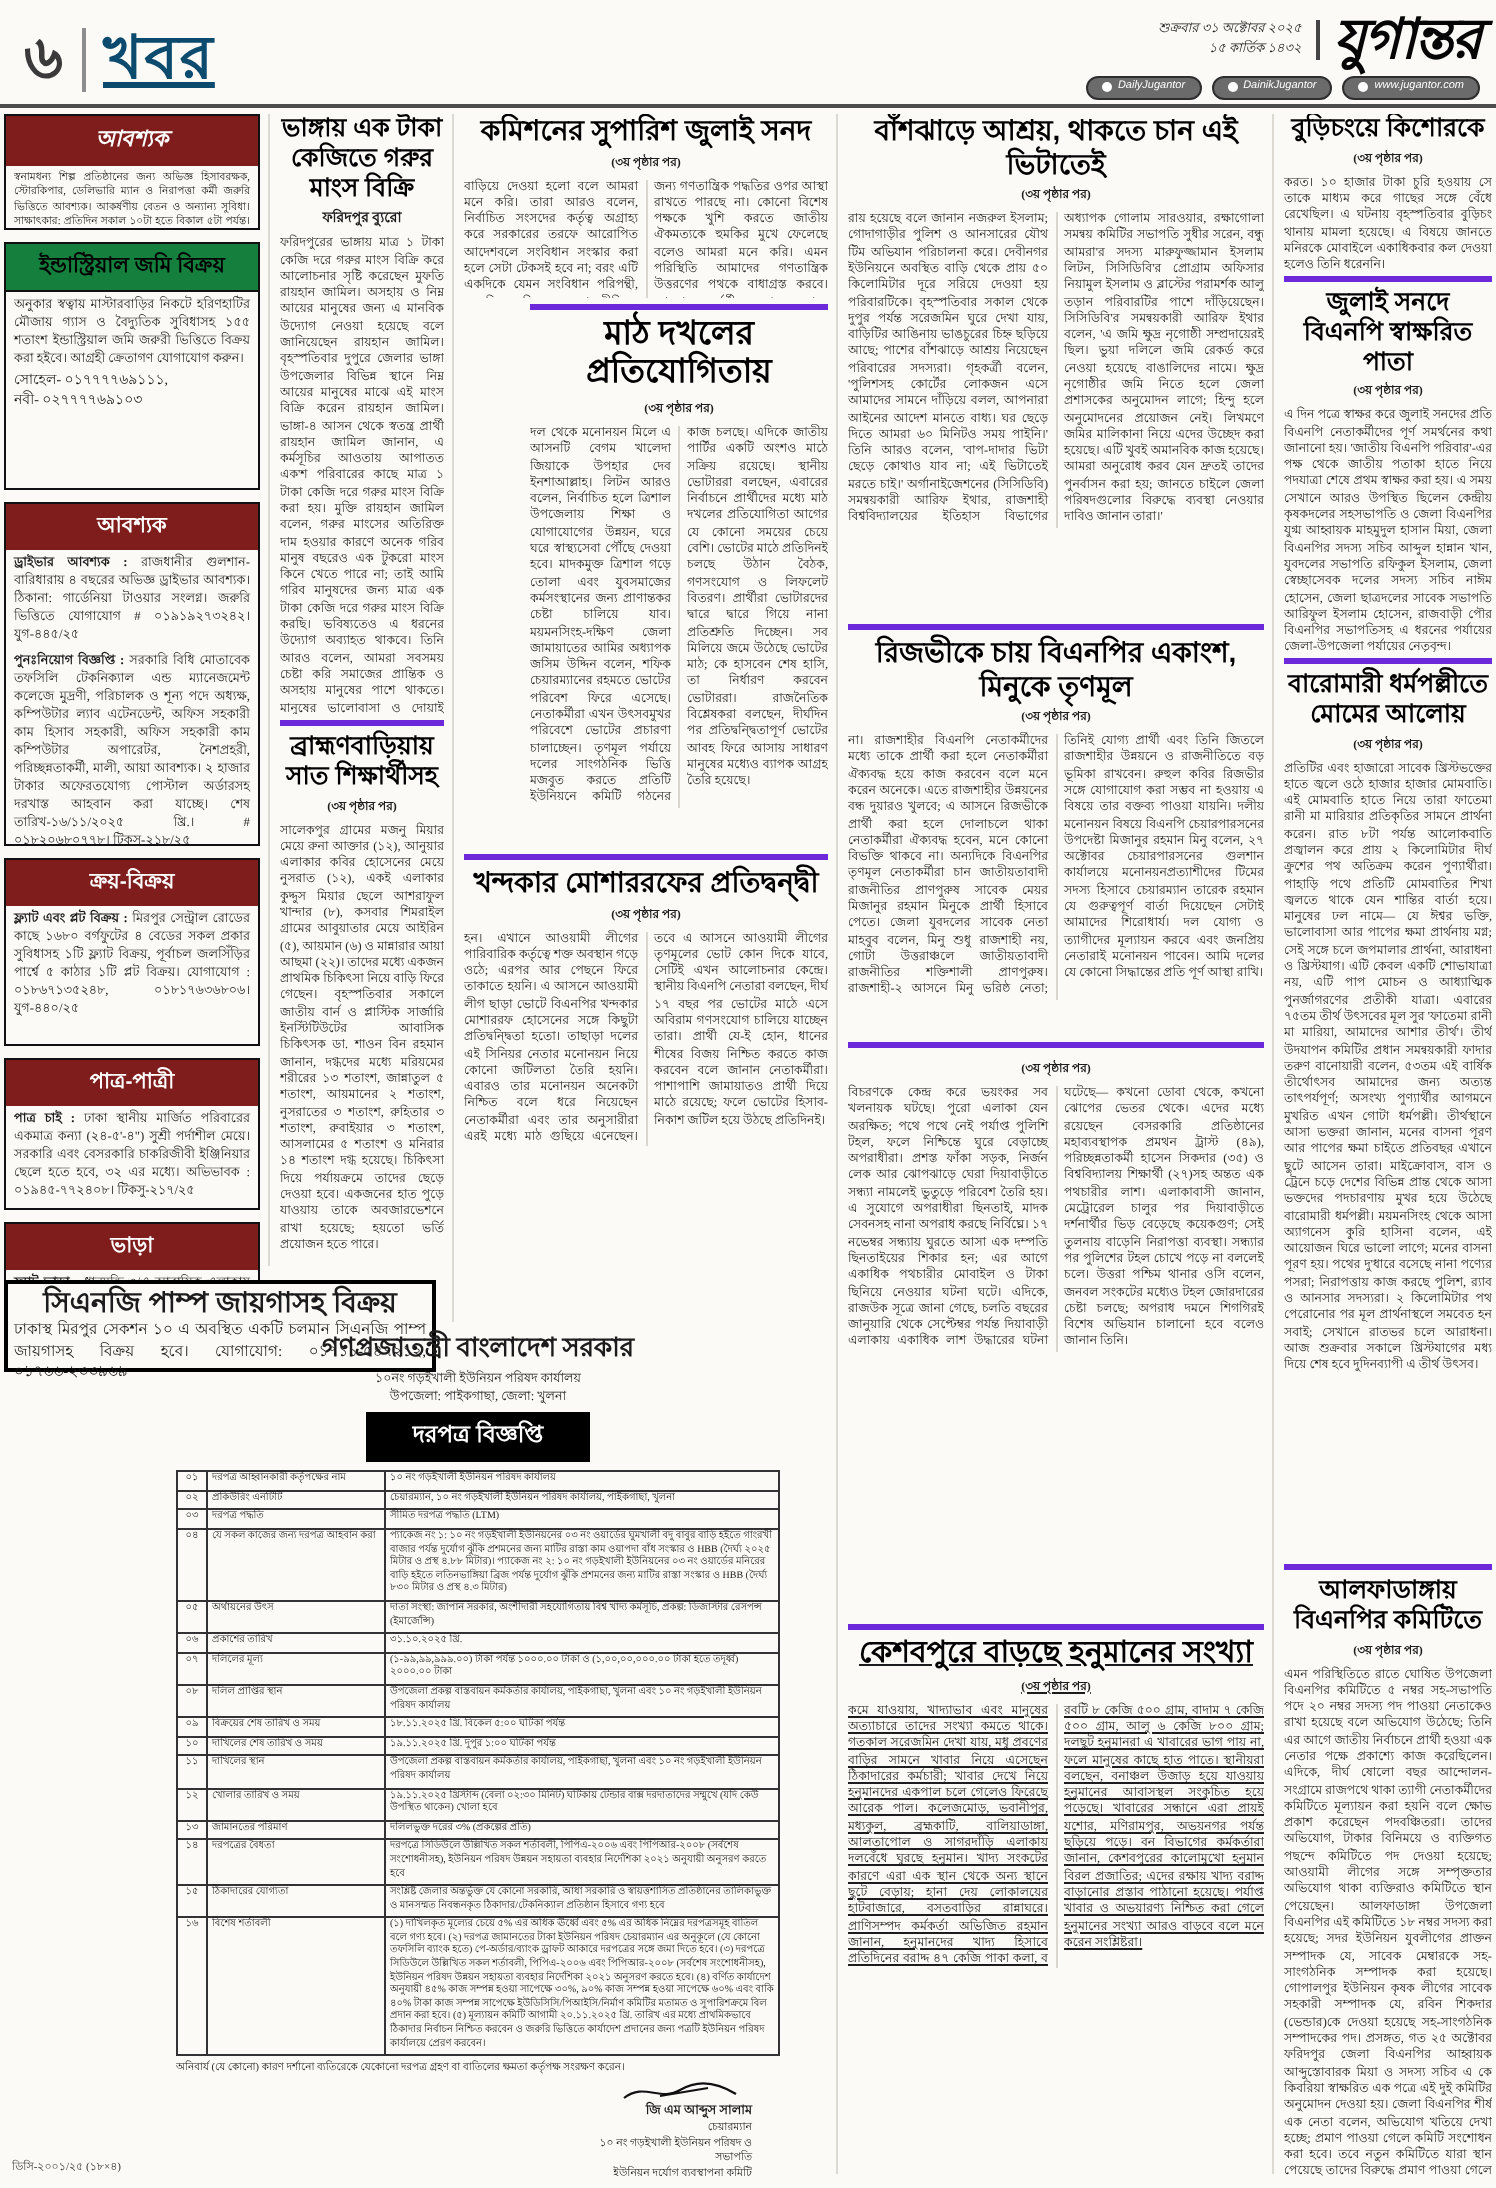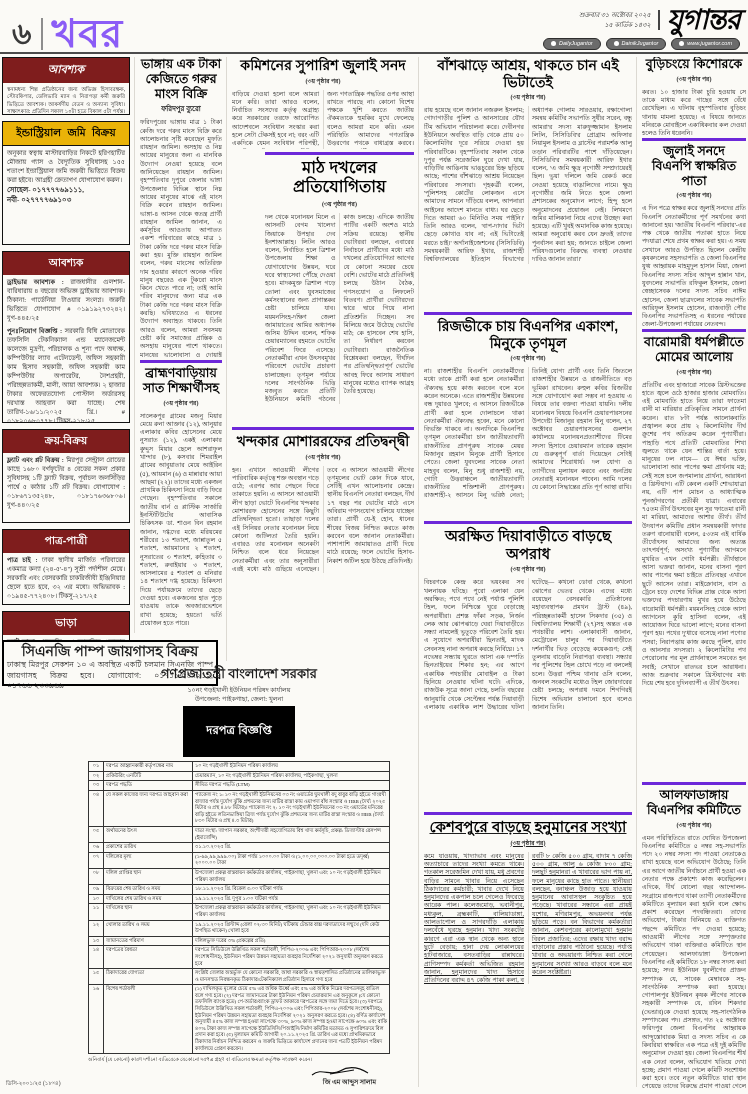--- a/index.html
+++ b/index.html
@@ -2,22 +2,22 @@
 <html lang="bn"><head>
 <meta charset="utf-8">
 <style>
   html,body{margin:0;padding:0;background:#e8e6e1;}
   .page{position:relative;width:748px;height:1094px;margin:0 auto;background:#fbfaf6;
         font-family:"Liberation Serif","DejaVu Serif",serif;color:#1c1c1c;overflow:hidden;}
   
   .hdr-left{position:absolute;left:12px;top:14px;display:flex;align-items:center;gap:9px;}
   .pageno{font-size:30px;font-weight:bold;color:#3a3a3a;line-height:1;}
   .vbar{width:2px;height:32px;background:#8d8d8d;}
-  .section-title{font-size:39px;font-weight:bold;color:#8b5cf6;line-height:1;letter-spacing:1px;
-                 font-family:"Liberation Sans","DejaVu Sans",sans-serif;}
+  .section-title{font-size:30px;font-weight:bold;color:#0c4a6e;line-height:1;letter-spacing:1px;
+                 font-family:"Liberation Sans","DejaVu Sans",sans-serif;text-decoration:underline;}
   .hdr-right{position:absolute;right:8px;top:6px;text-align:right;font-style:italic;}
   .hdr-right .row1{display:flex;align-items:center;justify-content:flex-end;gap:7px;}
   .dates{text-align:right;font-size:6.5px;line-height:1.5;color:#222;border-right:2px solid #444;padding-right:7px;}
   .logo{font-size:28px;font-weight:800;color:#060606;line-height:1;
         font-family:"Liberation Sans","DejaVu Sans",sans-serif;letter-spacing:-1px;}
   .badges{margin-top:4px;display:flex;gap:5px;justify-content:flex-end;}
   .badge{display:flex;align-items:center;gap:3px;background:#6b6b6b;border:1px solid #2e2e2e;color:#fff;
          font-size:5.5px;line-height:1;padding:2px 7px;border-radius:7px;
          font-family:"Liberation Sans","DejaVu Sans",sans-serif;}
   .badge .dot{width:5px;height:5px;border-radius:50%;background:#fff;}
@@ -36,37 +36,37 @@
   .hl13{font-size:12.5px;} .hl14{font-size:14px;} .hl15{font-size:15px;} .hl16{font-size:16.5px;}
   .cont{font-size:6px;font-weight:bold;text-align:center;margin:2px 0 3px;}
   .byline{font-size:7px;font-weight:bold;text-align:center;margin:2px 0 3px;}
   .body{font-size:6.2px;line-height:1.34;text-align:justify;color:#242424;}
   .cols2{column-count:2;column-gap:8px;column-rule:1px solid #d9d6cf;}
   
   .cbox{border:1px solid #111;margin-bottom:6px;overflow:hidden;background:#fbfaf6;}
   .chead{background:#7f1d1d;color:#fff;font-weight:bold;text-align:center;font-size:10.5px;
          padding:3px 0;font-family:"Liberation Sans","DejaVu Sans",sans-serif;}
   .chead.script{font-family:"Liberation Serif",serif;font-style:italic;font-size:11px;}
-  .cbox.outline .chead{background:#eab308;color:#000;border-bottom:1.5px solid #111;font-family:Liberation Mono, monospace;}
+  .cbox.outline .chead{background:#15803d;color:#000;border-bottom:1.5px solid #111;}
   .cbody{padding:3px 4px;font-size:6.4px;line-height:1.4;text-align:justify;}
   .entry{margin-bottom:4px;}
   .lead{font-weight:bold;}
-  .phones{font-weight:bold;font-size:7px;line-height:1.5;}
+  .phones{font-weight:normal;font-size:7px;line-height:1.5;}
   
   #cng{position:absolute;left:2px;top:640px;width:216px;height:46px;border:2px solid #000;
        box-sizing:border-box;padding:2px 3px;background:#fbfaf6;}
   .cng-title{font-size:14px;font-weight:800;text-align:center;line-height:1.1;
              font-family:"Liberation Sans","DejaVu Sans",sans-serif;}
   .cng-body{font-size:7.6px;font-weight:normal;line-height:1.35;text-align:justify;margin-top:1px;}
   
   #tender{position:absolute;left:88px;top:664px;width:302px;height:424px;overflow:hidden;}
   .t-govt{text-align:center;font-size:13px;font-weight:bold;}
   .t-line{text-align:center;font-size:6.3px;line-height:1.45;}
   .t-title{width:112px;margin:3px auto 4px;background:#000;color:#fff;text-align:center;
-           font-size:11.5px;font-weight:bold;padding:16px 0;
+           font-size:11.5px;font-weight:bold;padding:3px 0;
            font-family:"Liberation Sans","DejaVu Sans",sans-serif;}
   .t-table{width:100%;border-collapse:collapse;}
   .t-table td{border:1px solid #333;font-size:5px;line-height:1.32;padding:1px 2px;vertical-align:top;}
   td.sl{width:10px;text-align:center;}
   td.lbl{width:84px;}
   .t-note{font-size:5.2px;margin-top:2px;}
   .t-sign{margin-top:2px;text-align:right;font-size:5.4px;line-height:1.4;padding-right:14px;}
   .sig-name{font-weight:bold;font-size:6.4px;}
   .footer-ref{position:absolute;left:6px;top:1080px;font-size:5.5px;color:#333;}
 </style>
@@ -196,21 +196,20 @@
       <div class="hl hl14">বাঁশঝাড়ে আশ্রয়, থাকতে চান এই ভিটাতেই</div>
       <div class="cont">(৩য় পৃষ্ঠার পর)</div>
       <div class="body cols2">রায় হয়েছে বলে জানান নজরুল ইসলাম; গোদাগাড়ীর পুলিশ ও আনসারের যৌথ টিম অভিযান পরিচালনা করে। দেবীনগর ইউনিয়নে অবস্থিত বাড়ি থেকে প্রায় ৫০ কিলোমিটার দূরে সরিয়ে দেওয়া হয় পরিবারটিকে। বৃহস্পতিবার সকাল থেকে দুপুর পর্যন্ত সরেজমিন ঘুরে দেখা যায়, বাড়িটির আঙিনায় ভাঙচুরের চিহ্ন ছড়িয়ে আছে; পাশের বাঁশঝাড়ে আশ্রয় নিয়েছেন পরিবারের সদস্যরা। গৃহকর্ত্রী বলেন, 'পুলিশসহ কোর্টের লোকজন এসে আমাদের সামনে দাঁড়িয়ে বলল, আপনারা আইনের আদেশ মানতে বাধ্য। ঘর ছেড়ে দিতে আমরা ৬০ মিনিটও সময় পাইনি।' তিনি আরও বলেন, 'বাপ-দাদার ভিটা ছেড়ে কোথাও যাব না; এই ভিটাতেই মরতে চাই।' অর্গানাইজেশনের (সিসিডিবি) সমন্বয়কারী আরিফ ইথার, রাজশাহী বিশ্ববিদ্যালয়ের ইতিহাস বিভাগের অধ্যাপক গোলাম সারওয়ার, রক্ষাগোলা সমন্বয় কমিটির সভাপতি সুধীর সরেন, বন্ধু আমরা'র সদস্য মারুফুজ্জামান ইসলাম লিটন, সিসিডিবি'র প্রোগ্রাম অফিসার নিয়ামুল ইসলাম ও ব্লাস্টের পরামর্শক আলু তড়ান পরিবারটির পাশে দাঁড়িয়েছেন। সিসিডিবি'র সমন্বয়কারী আরিফ ইথার বলেন, 'এ জমি ক্ষুদ্র নৃগোষ্ঠী সম্প্রদায়েরই ছিল। ভুয়া দলিলে জমি রেকর্ড করে নেওয়া হয়েছে বাঙালিদের নামে। ক্ষুদ্র নৃগোষ্ঠীর জমি নিতে হলে জেলা প্রশাসকের অনুমোদন লাগে; হিন্দু হলে অনুমোদনের প্রয়োজন নেই। লিখমণে জমির মালিকানা নিয়ে এদের উচ্ছেদ করা হয়েছে। এটি খুবই অমানবিক কাজ হয়েছে। আমরা অনুরোধ করব যেন দ্রুতই তাদের পুনর্বাসন করা হয়; জানতে চাইলে জেলা পরিষদগুলোর বিরুদ্ধে ব্যবস্থা নেওয়ার দাবিও জানান তারা।'</div>
     </div>
     <div class="article" style="height:200px;">
       <div class="hl hl14">রিজভীকে চায় বিএনপির একাংশ, মিনুকে তৃণমূল</div>
       <div class="cont">(৩য় পৃষ্ঠার পর)</div>
       <div class="body cols2">না। রাজশাহীর বিএনপি নেতাকর্মীদের মধ্যে তাকে প্রার্থী করা হলে নেতাকর্মীরা ঐক্যবদ্ধ হয়ে কাজ করবেন বলে মনে করেন অনেকে। এতে রাজশাহীর উন্নয়নের বন্ধ দুয়ারও খুলবে; এ আসনে রিজভীকে প্রার্থী করা হলে দোলাচলে থাকা নেতাকর্মীরা ঐক্যবদ্ধ হবেন, মনে কোনো বিভক্তি থাকবে না। অন্যদিকে বিএনপির তৃণমূল নেতাকর্মীরা চান জাতীয়তাবাদী রাজনীতির প্রাণপুরুষ সাবেক মেয়র মিজানুর রহমান মিনুকে প্রার্থী হিসাবে পেতে। জেলা যুবদলের সাবেক নেতা মাহবুব বলেন, মিনু শুধু রাজশাহী নয়, গোটা উত্তরাঞ্চলে জাতীয়তাবাদী রাজনীতির শক্তিশালী প্রাণপুরুষ। রাজশাহী-২ আসনে মিনু ভরিষ্ঠ নেতা; তিনিই যোগ্য প্রার্থী এবং তিনি জিতলে রাজশাহীর উন্নয়নে ও রাজনীতিতে বড় ভূমিকা রাখবেন। রুহুল কবির রিজভীর সঙ্গে যোগাযোগ করা সম্ভব না হওয়ায় এ বিষয়ে তার বক্তব্য পাওয়া যায়নি। দলীয় মনোনয়ন বিষয়ে বিএনপি চেয়ারপারসনের উপদেষ্টা মিজানুর রহমান মিনু বলেন, ২৭ অক্টোবর চেয়ারপারসনের গুলশান কার্যালয়ে মনোনয়নপ্রত্যাশীদের টিমের সদস্য হিসাবে চেয়ারম্যান তারেক রহমান যে গুরুত্বপূর্ণ বার্তা দিয়েছেন সেটাই আমাদের শিরোধার্য। দল যোগ্য ও ত্যাগীদের মূল্যায়ন করবে এবং জনপ্রিয় নেতারাই মনোনয়ন পাবেন। আমি দলের যে কোনো সিদ্ধান্তের প্রতি পূর্ণ আস্থা রাখি।</div>
     </div>
     <div class="article" style="height:282px;">
-      <div class="hl hl15">অরক্ষিত দিয়াবাড়ীতে বাড়ছে অপরাধ</div>
       <div class="cont">(৩য় পৃষ্ঠার পর)</div>
       <div class="body cols2">বিচরণকে কেন্দ্র করে ভয়ংকর সব খলনায়ক ঘটছে। পুরো এলাকা যেন অরক্ষিত; পথে পথে নেই পর্যাপ্ত পুলিশি টহল, ফলে নিশ্চিন্তে ঘুরে বেড়াচ্ছে অপরাধীরা। প্রশস্ত ফাঁকা সড়ক, নির্জন লেক আর ঝোপঝাড়ে ঘেরা দিয়াবাড়ীতে সন্ধ্যা নামলেই ভুতুড়ে পরিবেশ তৈরি হয়। এ সুযোগে অপরাধীরা ছিনতাই, মাদক সেবনসহ নানা অপরাধ করছে নির্বিঘ্নে। ১৭ নভেম্বর সন্ধ্যায় ঘুরতে আসা এক দম্পতি ছিনতাইয়ের শিকার হন; এর আগে একাধিক পথচারীর মোবাইল ও টাকা ছিনিয়ে নেওয়ার ঘটনা ঘটে। এদিকে, রাজউক সূত্রে জানা গেছে, চলতি বছরের জানুয়ারি থেকে সেপ্টেম্বর পর্যন্ত দিয়াবাড়ী এলাকায় একাধিক লাশ উদ্ধারের ঘটনা ঘটেছে— কখনো ডোবা থেকে, কখনো ঝোপের ভেতর থেকে। এদের মধ্যে রয়েছেন বেসরকারি প্রতিষ্ঠানের মহাব্যবস্থাপক প্রমথন ট্রাস্ট (৪৯), পরিচ্ছন্নতাকর্মী হাসেন সিকদার (৩৫) ও বিশ্ববিদ্যালয় শিক্ষার্থী (২৭)সহ অন্তত এক পথচারীর লাশ। এলাকাবাসী জানান, মেট্রোরেল চালুর পর দিয়াবাড়ীতে দর্শনার্থীর ভিড় বেড়েছে কয়েকগুণ; সেই তুলনায় বাড়েনি নিরাপত্তা ব্যবস্থা। সন্ধ্যার পর পুলিশের টহল চোখে পড়ে না বললেই চলে। উত্তরা পশ্চিম থানার ওসি বলেন, জনবল সংকটের মধ্যেও টহল জোরদারের চেষ্টা চলছে; অপরাধ দমনে শিগগিরই বিশেষ অভিযান চালানো হবে বলেও জানান তিনি।</div>
     </div>
     <div class="article" style="height:274px;text-decoration:underline;">
       <div class="hl hl15">কেশবপুরে বাড়ছে হনুমানের সংখ্যা</div>
       <div class="cont">(৩য় পৃষ্ঠার পর)</div>
       <div class="body cols2">কমে যাওয়ায়, খাদ্যাভাব এবং মানুষের অত্যাচারে তাদের সংখ্যা কমতে থাকে। গতকাল সরেজমিন দেখা যায়, মধু প্রবণের বাড়ির সামনে খাবার নিয়ে এসেছেন ঠিকাদারের কর্মচারী; খাবার দেখে নিয়ে হনুমানদের একপাল চলে গেলেও ফিরেছে আরেক পাল। কলেজমোড়, ভবানীপুর, মধ্যকুল, ব্রহ্মকাটি, বালিয়াডাঙ্গা, আলতাপোল ও সাগরদাঁড়ি এলাকায় দলবেঁধে ঘুরছে হনুমান। খাদ্য সংকটের কারণে এরা এক স্থান থেকে অন্য স্থানে ছুটে বেড়ায়; হানা দেয় লোকালয়ের হাটবাজারে, বসতবাড়ির রান্নাঘরে। প্রাণিসম্পদ কর্মকর্তা অভিজিত রহমান জানান, হনুমানদের খাদ্য হিসাবে প্রতিদিনের বরাদ্দ ৪৭ কেজি পাকা কলা, ব রবটি ৮ কেজি ৫০০ গ্রাম, বাদাম ৭ কেজি ৫০০ গ্রাম, আলু ৬ কেজি ৮০০ গ্রাম; দলছুট হনুমানরা এ খাবারের ভাগ পায় না, ফলে মানুষের কাছে হাত পাতে। স্থানীয়রা বলছেন, বনাঞ্চল উজাড় হয়ে যাওয়ায় হনুমানের আবাসস্থল সংকুচিত হয়ে পড়েছে। খাবারের সন্ধানে এরা প্রায়ই যশোর, মণিরামপুর, অভয়নগর পর্যন্ত ছড়িয়ে পড়ে। বন বিভাগের কর্মকর্তারা জানান, কেশবপুরের কালোমুখো হনুমান বিরল প্রজাতির; এদের রক্ষায় খাদ্য বরাদ্দ বাড়ানোর প্রস্তাব পাঠানো হয়েছে। পর্যাপ্ত খাবার ও অভয়ারণ্য নিশ্চিত করা গেলে হনুমানের সংখ্যা আরও বাড়বে বলে মনে করেন সংশ্লিষ্টরা।</div>
     </div>
   </div>
 

